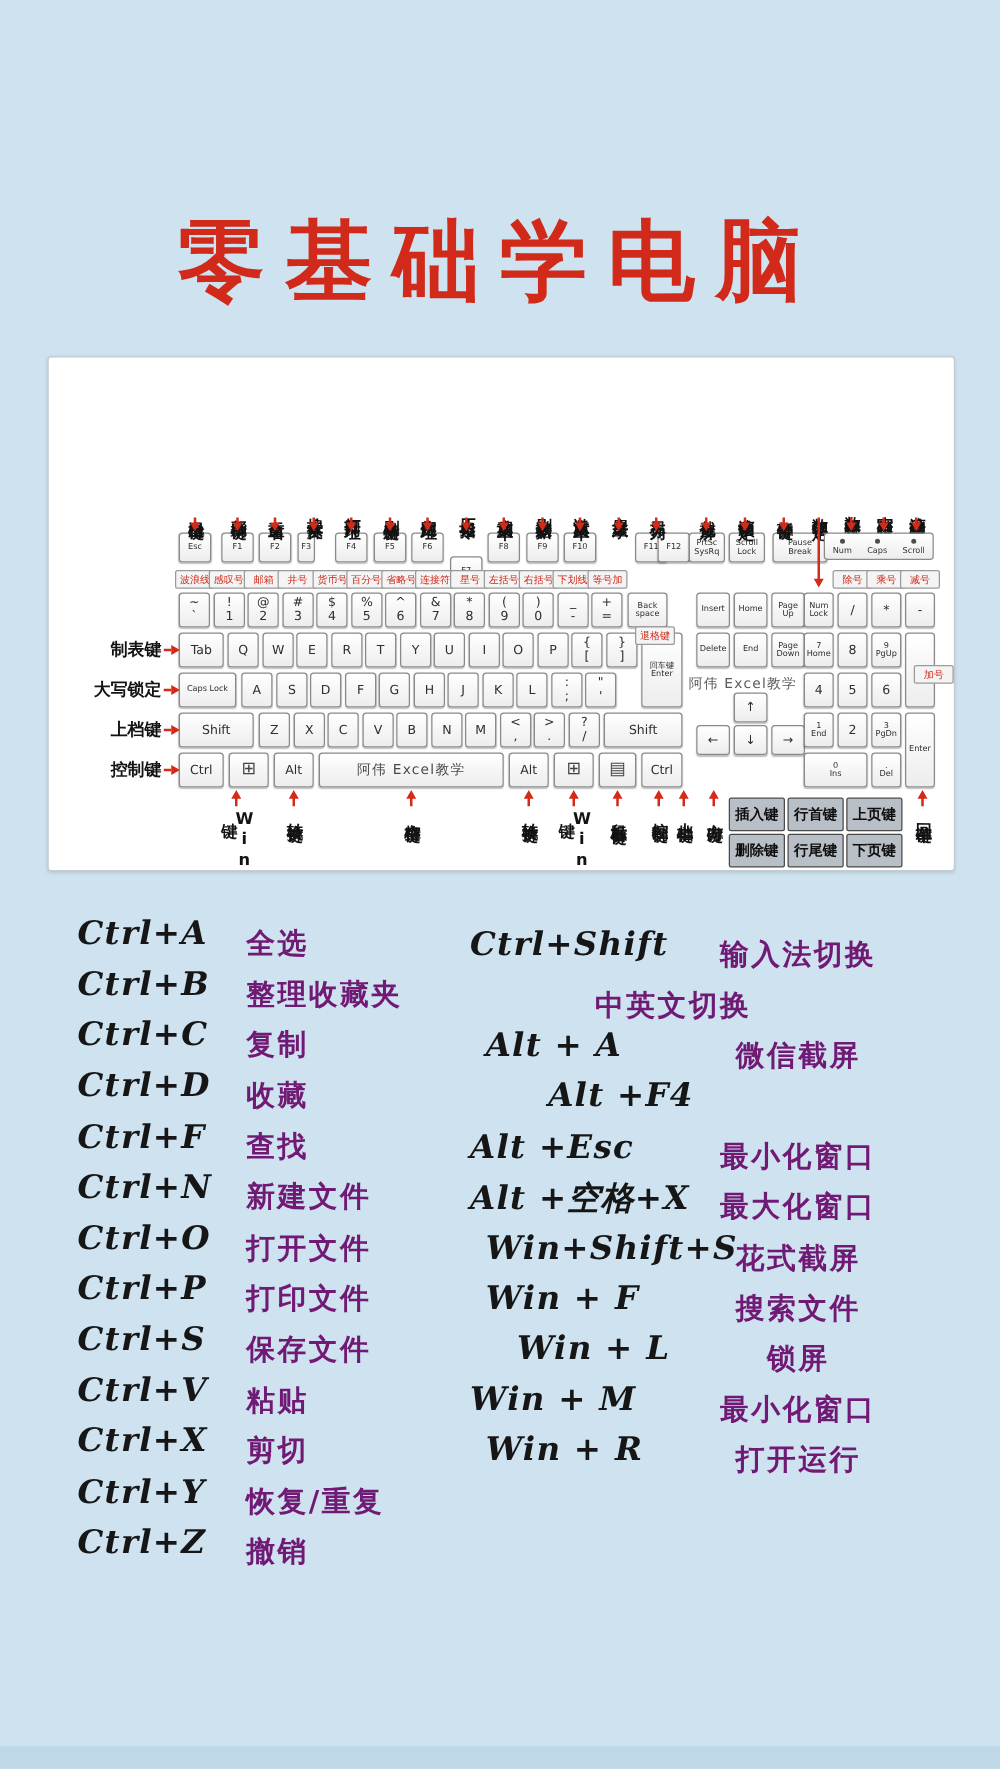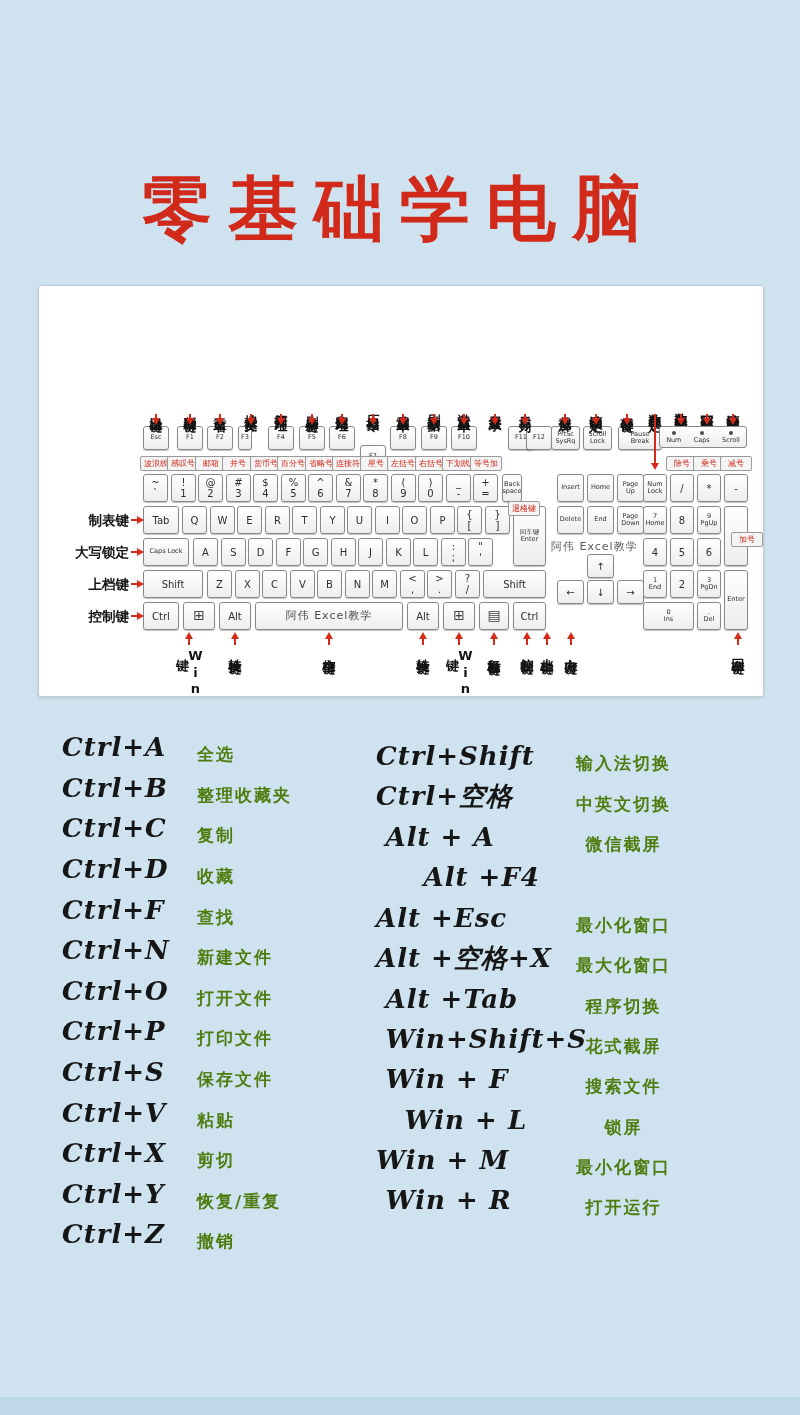--- a/index.html
+++ b/index.html
@@ -82,21 +82,21 @@
   .sc-row{display:flex;align-items:center;}
   #sc-left .sc-row{height:40.6px;}
   #sc-right .sc-row{height:40.4px;justify-content:center;}
   .sc-keys{
     font-family:"DejaVu Serif", serif;font-style:italic;font-weight:700;
     font-size:26px;color:#161616;width:135px;flex:none;letter-spacing:1px;white-space:nowrap;
   }
   #sc-right .sc-keys{width:200px;}
   .sc-desc{
     font-family:"DejaVu Serif", serif;font-weight:700;
-    font-size:17px;color:#4d7c0f;white-space:nowrap;letter-spacing:2px;margin-top:15px;
+    font-size:23px;color:#701a75;white-space:nowrap;letter-spacing:2px;margin-top:15px;
   }
   .band{position:absolute;left:0;bottom:0;width:100%;height:18px;background:#bed8e8;}
 </style>
 </head>
 <body>
 
 <div class="title">零基础学电脑</div>
 
 <div class="panel" id="kb">
     <div class="key sm" style="left: 104px; top: 140px; width: 26px; height: 24px;">Esc</div>
@@ -137,21 +137,21 @@
     <div class="key" style="left: 324px; top: 188px; width: 25px; height: 28px;">*
 8</div>
     <div class="key" style="left: 352px; top: 188px; width: 25px; height: 28px;">(
 9</div>
     <div class="key" style="left: 379px; top: 188px; width: 25px; height: 28px;">)
 0</div>
     <div class="key" style="left: 407px; top: 188px; width: 25px; height: 28px;">_
 -</div>
     <div class="key" style="left: 434px; top: 188px; width: 25px; height: 28px;">+
 =</div>
-    <div class="key sm" style="left: 463px; top: 188px; width: 20px; height: 28px;">Back
+    <div class="key sm" style="left: 463px; top: 188px; width: 32px; height: 28px;">Back
 space</div>
     <div class="key" style="left: 104px; top: 220px; width: 36px; height: 28px;">Tab</div>
     <div class="key" style="left: 143px; top: 220px; width: 25px; height: 28px;">Q</div>
     <div class="key" style="left: 171px; top: 220px; width: 25px; height: 28px;">W</div>
     <div class="key" style="left: 198px; top: 220px; width: 25px; height: 28px;">E</div>
     <div class="key" style="left: 226px; top: 220px; width: 25px; height: 28px;">R</div>
     <div class="key" style="left: 253px; top: 220px; width: 25px; height: 28px;">T</div>
     <div class="key" style="left: 281px; top: 220px; width: 25px; height: 28px;">Y</div>
     <div class="key" style="left: 308px; top: 220px; width: 25px; height: 28px;">U</div>
     <div class="key" style="left: 336px; top: 220px; width: 25px; height: 28px;">I</div>
@@ -389,20 +389,28 @@
       </div>
       <div class="it">
         <div class="dot"></div>
         <div class="lab">Caps</div>
       </div>
       <div class="it">
         <div class="dot"></div>
         <div class="lab">Scroll</div>
       </div>
     </div>
+    <div class="navbox" style="left: 544px; top: 352px;">
+      <div class="cell">插入键</div>
+      <div class="cell">行首键</div>
+      <div class="cell">上页键</div>
+      <div class="cell">删除键</div>
+      <div class="cell">行尾键</div>
+      <div class="cell">下页键</div>
+    </div>
     <div class="wm2" style="left: 512px; top: 253px;">阿伟 Excel教学</div>
   </div>
 
 <div class="sc-col" id="sc-left">
     <div class="sc-row">
       <div class="sc-keys">Ctrl+A</div>
       <div class="sc-desc">全选</div>
     </div>
     <div class="sc-row">
       <div class="sc-keys">Ctrl+B</div>
@@ -452,41 +460,36 @@
       <div class="sc-keys">Ctrl+Z</div>
       <div class="sc-desc">撤销</div>
     </div>
   </div>
 <div class="sc-col" id="sc-right">
     <div class="sc-row">
       <div class="sc-keys">Ctrl+Shift</div>
       <div class="sc-desc">输入法切换</div>
     </div>
     <div class="sc-row">
-      <div class="sc-keys">Ctrl+空格</div>
       <div class="sc-desc">中英文切换</div>
     </div>
     <div class="sc-row">
       <div class="sc-keys">Alt + A</div>
       <div class="sc-desc">微信截屏</div>
     </div>
     <div class="sc-row">
       <div class="sc-keys">Alt +F4</div>
     </div>
     <div class="sc-row">
       <div class="sc-keys">Alt +Esc</div>
       <div class="sc-desc">最小化窗口</div>
     </div>
     <div class="sc-row">
       <div class="sc-keys">Alt +空格+X</div>
       <div class="sc-desc">最大化窗口</div>
-    </div>
-    <div class="sc-row">
-      <div class="sc-keys">Alt +Tab</div>
-      <div class="sc-desc">程序切换</div>
     </div>
     <div class="sc-row">
       <div class="sc-keys">Win+Shift+S</div>
       <div class="sc-desc">花式截屏</div>
     </div>
     <div class="sc-row">
       <div class="sc-keys">Win + F</div>
       <div class="sc-desc">搜索文件</div>
     </div>
     <div class="sc-row">

